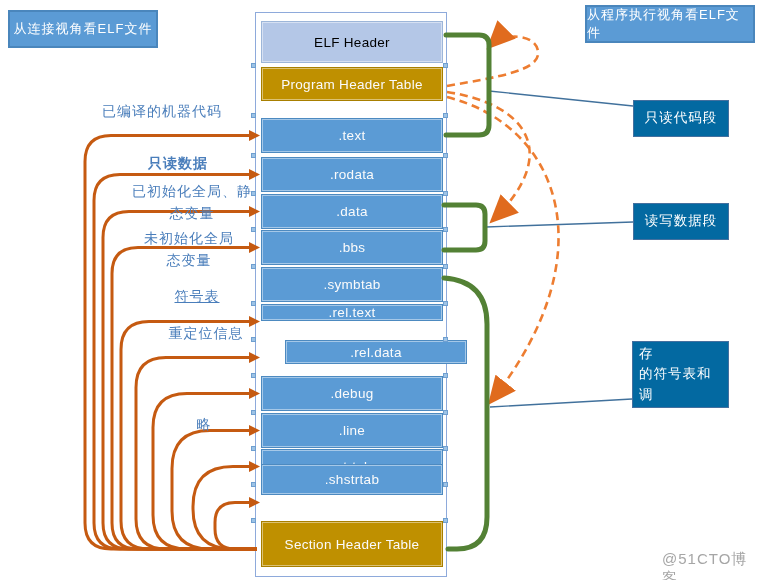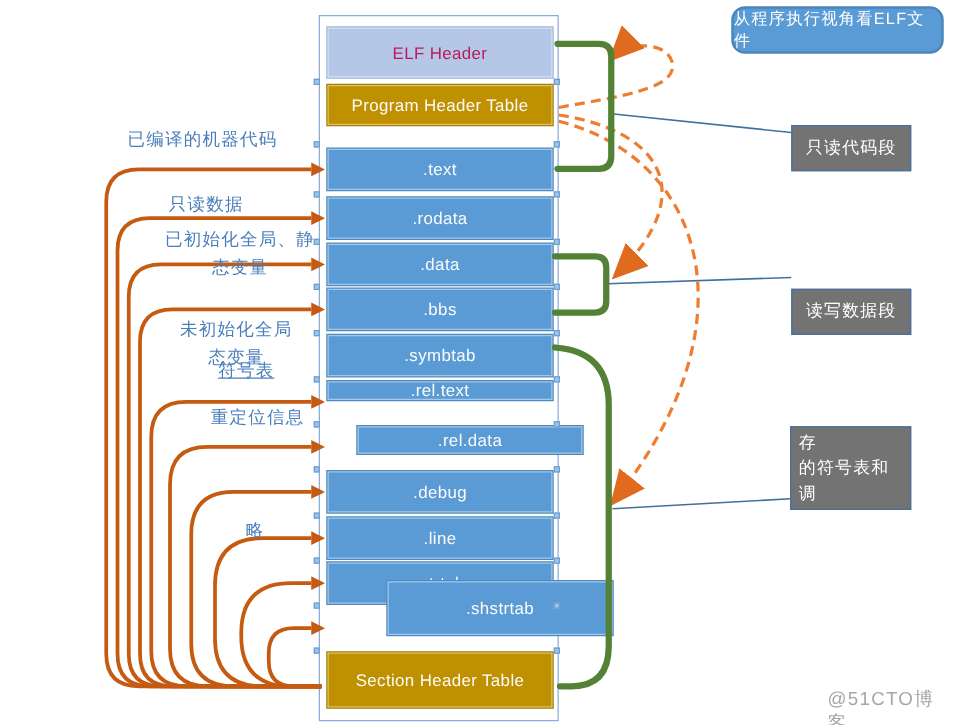--- a/index.html
+++ b/index.html
@@ -6,85 +6,86 @@
   body{font-family:"Liberation Sans","DejaVu Sans",sans-serif;}
   #canvas{position:relative;width:762px;height:580px;background:#ffffff;overflow:hidden;}
 
   
   #stack-outline{position:absolute;left:255px;top:12px;width:192px;height:565px;
     border:1.5px solid #8eaadb;background:#ffffff;z-index:1;box-sizing:border-box;}
   .sec{position:absolute;left:262px;width:180px;z-index:1;display:flex;align-items:center;justify-content:center;
     color:#fbfbfb;font-size:13.5px;letter-spacing:.3px;box-sizing:border-box;
     border:1px solid rgba(255,255,255,.45);}
   .sec.section{background:#5b9bd5;box-shadow:0 0 0 1px #4d8ac0;}
-  .sec.header{background:#b4c7e7;box-shadow:0 0 0 1px #9db6d9;color:#be185d;}
+  .sec.header{background:#b4c7e7;box-shadow:0 0 0 1px #9db6d9;color:#000000;}
   .sec.table{background:#bf9000;box-shadow:0 0 0 1px #a87f00;}
   .handle{position:absolute;width:5px;height:5px;background:#9dc3e6;border:1px solid #6f9fd0;z-index:2;box-sizing:border-box;}
 
   
   .title-box{position:absolute;background:#5b9bd5;border:2px solid #4a86bc;color:#ffffff;
     font-size:13px;display:flex;align-items:center;justify-content:center;z-index:3;box-sizing:border-box;letter-spacing:1px;}
   #title-left{left:8px;top:10px;width:150px;height:38px;}
-  #title-right{left:585px;top:5px;width:170px;height:38px;border-radius:11px;}
+  #title-right{left:585px;top:5px;width:170px;height:38px;}
 
   
   .llabel{position:absolute;color:#4a7ebb;font-size:14px;line-height:1.55;z-index:3;
     white-space:pre-line;text-align:center;letter-spacing:1px;}
 
   
-  .rbox{position:absolute;background:#737373;border:1px solid #44709f;color:#ffffff;
+  .rbox{position:absolute;background:#0369a1;border:1px solid #44709f;color:#ffffff;
     font-size:13.5px;z-index:3;box-sizing:border-box;display:flex;align-items:center;justify-content:center;
     white-space:pre-line;line-height:1.5;letter-spacing:1px;text-align:left;}
 
   
   #overlay{position:absolute;left:0;top:0;z-index:2;pointer-events:none;}
 
   
   #wm-center{position:absolute;left:233px;top:294px;width:330px;color:#c3c9d4;font-size:17px;
     letter-spacing:1px;z-index:4;font-family:"Liberation Serif","DejaVu Serif",serif;}
   #wm-corner{position:absolute;left:662px;top:550px;color:#a6a6a6;font-size:15px;z-index:4;letter-spacing:1px;}
 </style>
 </head>
 <body>
 
 <div id="canvas">
 
+  <div class="title-box" id="title-left">从连接视角看ELF文件</div>
   <div class="title-box" id="title-right">从程序执行视角看ELF文件</div>
 
   <div id="stack-outline"></div>
   <div id="stack">
       <div class="sec header" style="top: 22px; height: 40px;">ELF Header</div>
       <div class="sec table" style="top: 68px; height: 32px;">Program Header Table</div>
       <div class="sec section" style="top: 119px; height: 33px;">.text</div>
       <div class="sec section" style="top: 158px; height: 33px;">.rodata</div>
       <div class="sec section" style="top: 195px; height: 33px;">.data</div>
       <div class="sec section" style="top: 231px; height: 33px;">.bbs</div>
       <div class="sec section" style="top: 268px; height: 33px;">.symbtab</div>
       <div class="sec section" style="top: 305px; height: 15px;">.rel.text</div>
       <div class="sec section" style="top: 341px; height: 22px; margin-left: 24px;">.rel.data</div>
       <div class="sec section" style="top: 377px; height: 33px;">.debug</div>
       <div class="sec section" style="top: 414px; height: 33px;">.line</div>
       <div class="sec section" style="top: 450px; height: 33px;">.strtab</div>
-      <div class="sec section" style="top: 465px; height: 43px; margin-left: 48px;">.shstrtab</div>
+      <div class="sec section" style="top: 465px; height: 29px;">.shstrtab</div>
       <div class="sec table" style="top: 522px; height: 44px;">Section Header Table</div>
     </div>
   <div id="left-labels">
       <div class="llabel" style="left: 86px; top: 101px; width: 152px;">已编译的机器代码</div>
-      <div class="llabel" style="left: 123px; top: 153px; width: 84px;">只读数据</div>
+      <div class="llabel" style="left: 136px; top: 153px; width: 84px; font-weight: bold;">只读数据</div>
       <div class="llabel" style="left: 122px; top: 181px; width: 140px;">已初始化全局、静
 态变量</div>
-      <div class="llabel" style="left: 130px; top: 228px; width: 118px; margin-top: 25px;">未初始化全局
+      <div class="llabel" style="left: 130px; top: 228px; width: 118px;">未初始化全局
 态变量</div>
       <div class="llabel" style="left: 165px; top: 286px; width: 64px; text-decoration: underline;">符号表</div>
       <div class="llabel" style="left: 158px; top: 323px; width: 96px;">重定位信息</div>
       <div class="llabel" style="left: 186px; top: 414px; width: 36px;">略</div>
     </div>
   <div id="right-labels">
       <div class="rbox" style="left: 633px; top: 100px; width: 96px; height: 37px;">只读代码段</div>
-      <div class="rbox" style="left: 633px; top: 203px; width: 96px; height: 37px; margin-top: 28px;">读写数据段</div>
+      <div class="rbox" style="left: 633px; top: 203px; width: 96px; height: 37px;">读写数据段</div>
       <div class="rbox" style="left: 632px; top: 341px; width: 97px; height: 67px; justify-content: flex-start; padding: 4px 6px;">不加载到内存
 的符号表和调
 试信息</div>
     </div>
 
   <svg id="overlay" width="762" height="580">
     <defs>
       <marker id="oarrow" markerWidth="11" markerHeight="10" refX="8.5" refY="5" orient="auto">
         <path d="M0,0 L11,5 L0,10 z" fill="#e06b1e"></path>
       </marker>

